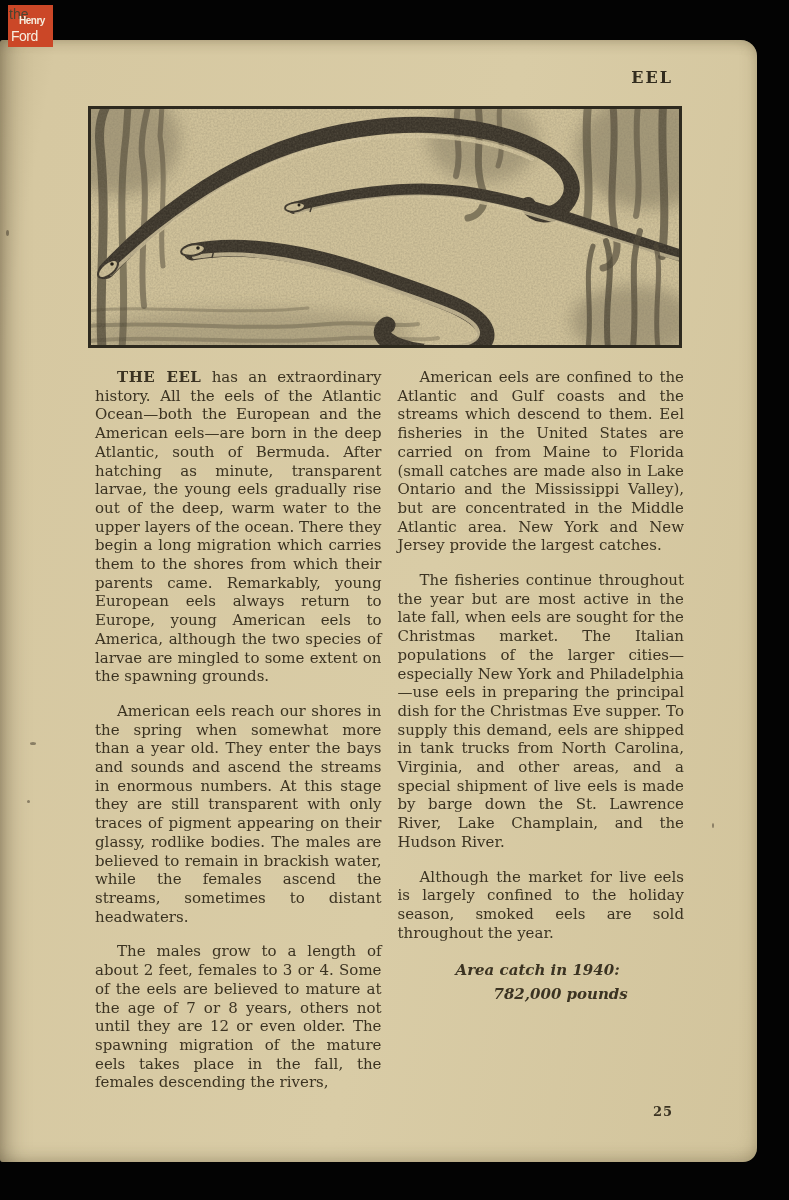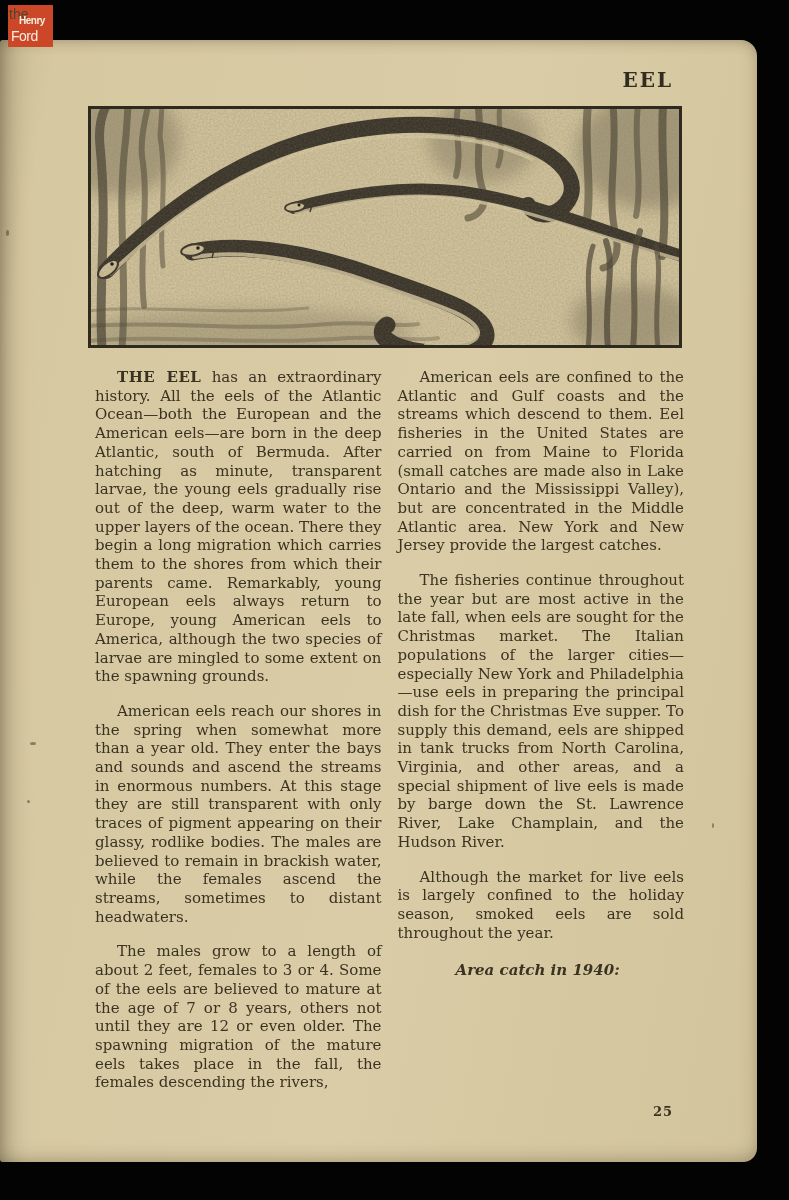--- a/index.html
+++ b/index.html
@@ -18,21 +18,21 @@
     background:linear-gradient(100deg,#c9bb94 0%,#d6c8a1 6%,#d9cca6 55%,#d2c49c 100%);
     border-radius:3px 16px 14px 3px;
     box-shadow:inset 18px 0 26px -16px rgba(60,50,30,.55),
                inset -6px -8px 18px -8px rgba(80,68,40,.35),
                inset 0 8px 14px -8px rgba(80,68,40,.30);
   }
 
   
   .running-head{
     position:absolute;top:28px;right:84px;
-    font-size:20px;font-weight:bold;letter-spacing:2px;color:#322c1e;
+    font-size:16px;font-weight:bold;letter-spacing:2px;color:#322c1e;
   }
 
   
   .illustration{
     position:absolute;left:88px;top:66px;margin:0;width:594px;height:242px;
   }
   .illustration svg{display:block;width:594px;height:242px;}
 
   
   .columns{
@@ -172,20 +172,21 @@
         <p><strong>THE EEL</strong><span> has an extraordinary history. All the eels of the Atlantic Ocean—both the European and the American eels—are born in the deep Atlantic, south of Bermuda. After hatching as minute, transparent larvae, the young eels gradually rise out of the deep, warm water to the upper layers of the ocean. There they begin a long migration which carries them to the shores from which their parents came. Remarkably, young European eels always return to Europe, young American eels to America, although the two species of larvae are mingled to some extent on the spawning grounds.</span></p>
         <p>American eels reach our shores in the spring when somewhat more than a year old. They enter the bays and sounds and ascend the streams in enormous numbers. At this stage they are still transparent with only traces of pigment appearing on their glassy, rodlike bodies. The males are believed to remain in brackish water, while the females ascend the streams, sometimes to distant headwaters.</p>
         <p>The males grow to a length of about 2 feet, females to 3 or 4. Some of the eels are believed to mature at the age of 7 or 8 years, others not until they are 12 or even older. The spawning migration of the mature eels takes place in the fall, the females descending the rivers,</p>
       </div>
       <div class="col">
         <p>American eels are confined to the Atlantic and Gulf coasts and the streams which descend to them. Eel fisheries in the United States are carried on from Maine to Florida (small catches are made also in Lake Ontario and the Mississippi Valley), but are concentrated in the Middle Atlantic area. New York and New Jersey provide the largest catches.</p>
         <p>The fisheries continue throughout the year but are most active in the late fall, when eels are sought for the Christmas market. The Italian populations of the larger cities—especially New York and Philadelphia—use eels in preparing the principal dish for the Christmas Eve supper. To supply this demand, eels are shipped in tank trucks from North Carolina, Virginia, and other areas, and a special shipment of live eels is made by barge down the St. Lawrence River, Lake Champlain, and the Hudson River.</p>
         <p>Although the market for live eels is largely confined to the holiday season, smoked eels are sold throughout the year.</p>
         <div class="stat">
           <div class="stat-l1">Area catch in 1940:</div>
+          <div class="stat-l2">782,000 pounds</div>
         </div>
       </div>
     </div>
 
     <div class="page-number">25</div>
 
     <span class="speck s1"></span>
     <span class="speck s2"></span>
     <span class="speck s3"></span>
     <span class="speck s4"></span>

